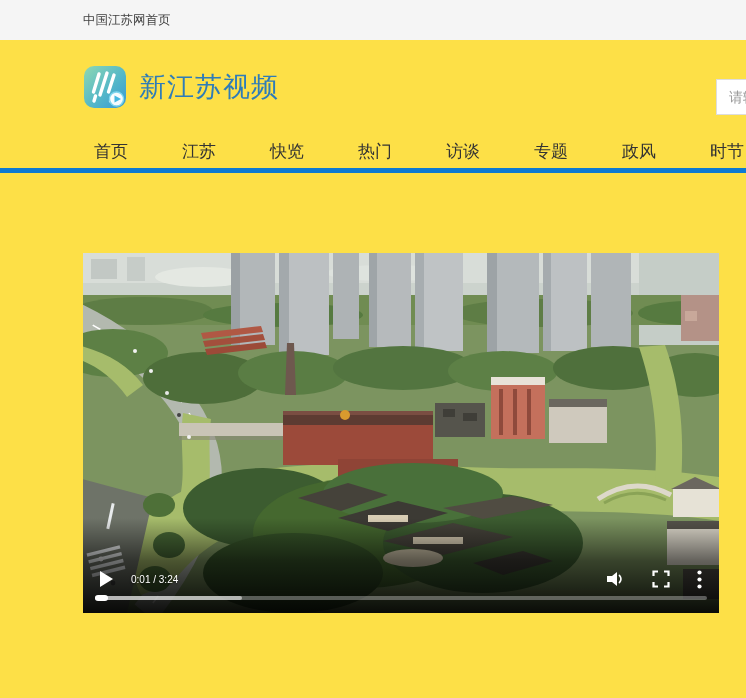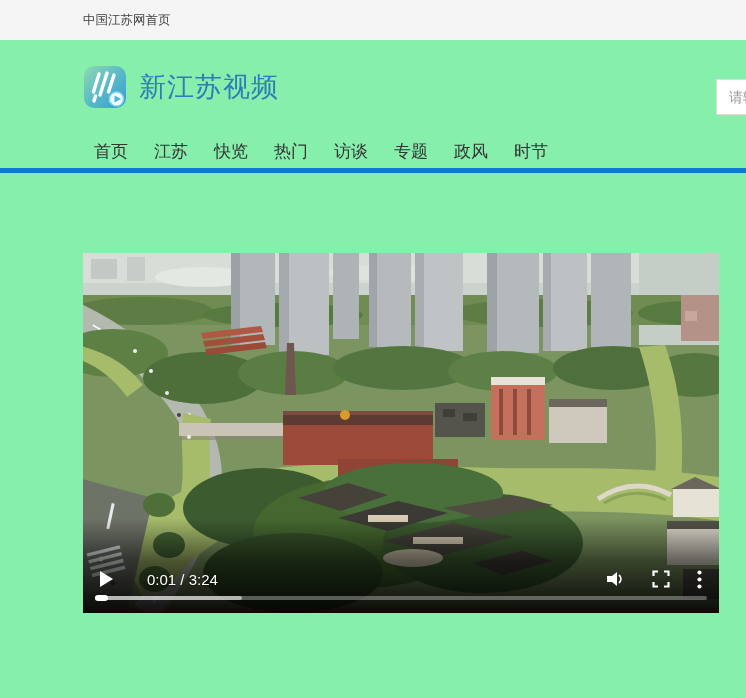--- a/index.html
+++ b/index.html
@@ -1,46 +1,46 @@
 <!DOCTYPE html>
 <html><head>
 <meta charset="utf-8">
 <style>
   * { margin:0; padding:0; box-sizing:border-box; }
   html,body { background:#fff; }
   body { width:746px; height:698px; overflow:hidden; font-family:"Liberation Sans","DejaVu Sans",sans-serif; position:relative; }
-  .page { position:relative; width:746px; height:698px; background:#86efac; }
+  .page { position:relative; width:746px; height:698px; background:#fde047; }
 
   
   .topbar { position:absolute; left:0; top:0; width:746px; height:40px; background:#f5f5f5; display:flex; align-items:center; }
   .topbar-link { margin-left:83px; font-size:12.5px; color:#404040; text-decoration:none; cursor:pointer; }
 
   
   .brand { position:absolute; left:83px; top:65px; display:flex; align-items:center; cursor:pointer;justify-content:space-between; }
   .logo { width:44px; height:44px; display:block; }
   .brand-name { margin-left:12px; font-size:27px; color:#2e7cb8; letter-spacing:1px; font-weight:500; }
   .search-input { position:absolute; left:716px; top:79px; width:190px; height:36px; border:1px solid #ddd; background:#fff; font-size:14px; color:#333; padding:0 12px; outline:none; }
   .search-input::placeholder { color:#9a9a9a; }
 
   
-  .nav { position:absolute; left:94px; top:140px; display:flex; gap:26px; }
+  .nav { position:absolute; left:94px; top:140px; display:flex; gap:54px; }
   .nav a { font-size:17px; color:#333; text-decoration:none; cursor:pointer; white-space:nowrap; }
   .accent-line { position:absolute; left:0; top:168px; width:746px; height:5px; background:#0d7ad2; }
 
   
   .article-title { position:absolute; left:83px; top:210px; font-size:19px; font-weight:400; color:#333; letter-spacing:0.5px; }
 
   
   .player { position:absolute; left:83px; top:253px; width:636px; height:360px; background:#000; overflow:hidden; cursor:pointer; }
   .scene { position:absolute; inset:0; width:100%; height:100%; display:block; }
   .controls-gradient { position:absolute; left:0; right:0; bottom:0; height:95px; background:linear-gradient(to bottom, rgba(0,0,0,0) 0%, rgba(0,0,0,0.55) 45%, rgba(0,0,0,0.92) 100%); }
   .controls { position:absolute; left:17px; right:17px; bottom:24px; display:flex; align-items:center; height:20px; }
   .play-btn { background:none; border:none; padding:0; cursor:pointer; display:flex; align-items:center; }
   .tri { width:0; height:0; border-left:13px solid #fff; border-top:8px solid transparent; border-bottom:8px solid transparent; display:block; }
-  .time { margin-left:34px; color:#fff; font-size:15px; white-space:pre; text-shadow:0 1px 2px rgba(0,0,0,.6); }
+  .time { margin-left:18px; color:#fff; font-size:10px; white-space:pre; text-shadow:0 1px 2px rgba(0,0,0,.6); }
   .right-controls { margin-left:auto; display:flex; align-items:center; gap:27px; }
   .icon-btn { background:none; border:none; padding:0; cursor:pointer; display:flex; align-items:center; }
   .progress { position:absolute; left:12px; right:12px; bottom:13px; height:4px; background:rgba(255,255,255,0.32); border-radius:2px; cursor:pointer; }
   .progress .buffered { position:absolute; left:0; top:0; height:100%; background:rgba(255,255,255,0.55); border-radius:2px; }
   .progress .played { position:absolute; left:0; top:-1px; height:6px; background:#fff; border-radius:3px; }
 </style>
 </head>
 <body>
 
 <div class="page">

